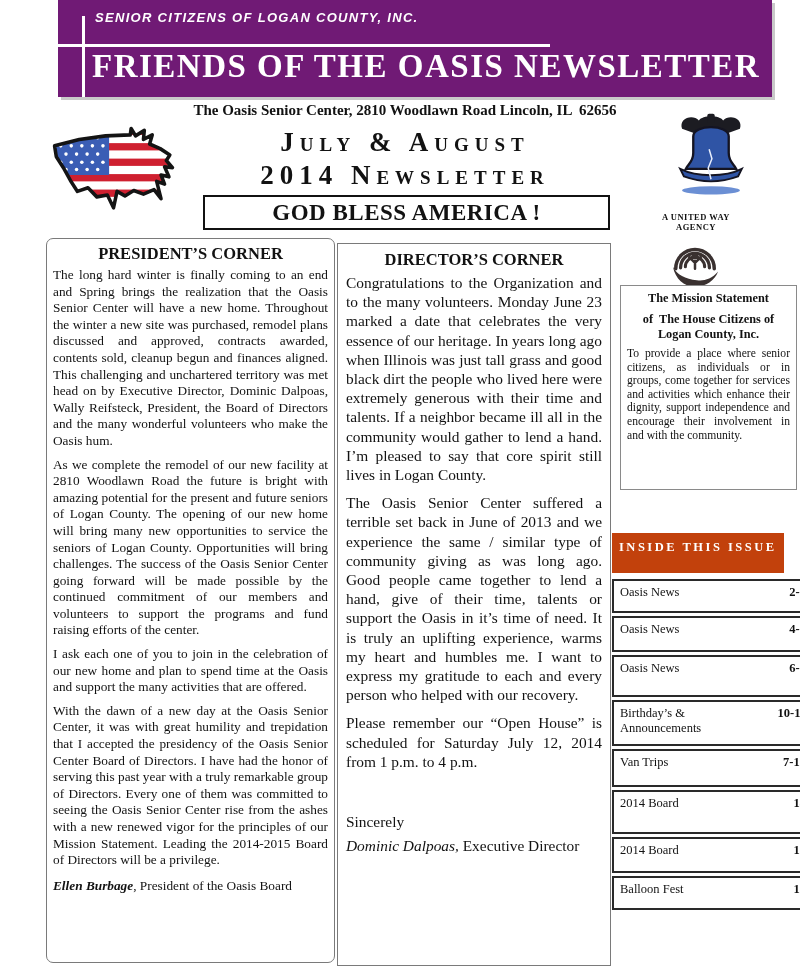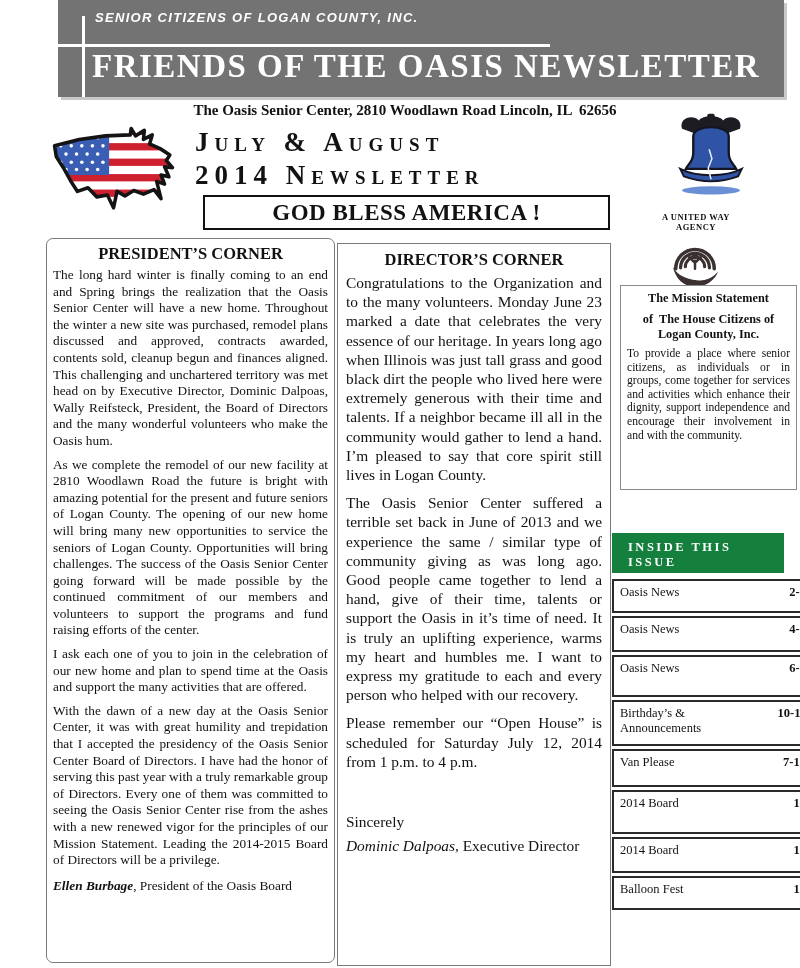--- a/index.html
+++ b/index.html
@@ -1,33 +1,33 @@
 <!DOCTYPE html>
 <html><head>
 <meta charset="utf-8">
 <style>
   html,body{margin:0;padding:0;background:#fff;}
   .page{position:relative;width:800px;height:968px;background:#ffffff;overflow:hidden;
         font-family:"Liberation Serif","DejaVu Serif",serif;color:#121212;}
 
   
-  .header-bar{position:absolute;left:58px;top:0;width:714px;height:97px;background:#737373;
-              box-shadow:3px 3px 0 #c9c9c9;padding-left:12px;}
+  .header-bar{position:absolute;left:58px;top:0;width:714px;height:97px;background:#701a75;
+              box-shadow:3px 3px 0 #c9c9c9;}
   .org-name{position:absolute;left:37px;top:10px;color:#fff;
             font-family:"Liberation Sans","DejaVu Sans",sans-serif;
             font-style:italic;font-weight:bold;font-size:13px;letter-spacing:1.3px;white-space:pre;}
   .nl-title{position:absolute;left:34px;top:48px;color:#fff;font-weight:bold;
             font-size:33px;letter-spacing:1.5px;white-space:nowrap;}
   .hline{position:absolute;left:58px;top:44px;width:492px;height:3px;background:#fff;z-index:3;}
   .vline{position:absolute;left:82px;top:16px;width:3px;height:81px;background:#fff;z-index:3;}
 
   .address{position:absolute;left:0;top:102px;width:810px;text-align:center;
            font-weight:bold;font-size:15px;white-space:pre;}
 
-  .issue-title{position:absolute;left:195px;top:126px;width:420px;text-align:left;
+  .issue-title{position:absolute;left:195px;top:126px;width:420px;text-align:center;
                font-weight:bold;font-variant:small-caps;font-size:27px;letter-spacing:6px;line-height:33px;}
   .god-bless{position:absolute;left:203px;top:195px;width:403px;height:31px;border:2px solid #111;
              text-align:center;font-weight:bold;font-size:23px;line-height:31px;letter-spacing:.5px;background:#fff;}
 
   .flag-wrap{position:absolute;left:44px;top:124px;width:132px;height:102px;}
   .bell-wrap{position:absolute;left:664px;top:112px;width:94px;height:84px;}
   .uw-text{position:absolute;left:650px;top:213px;width:92px;text-align:center;
            font-weight:bold;font-size:8.5px;line-height:9.5px;letter-spacing:.5px;}
   .uw-logo-wrap{position:absolute;left:669px;top:233px;width:52px;height:56px;}
 
@@ -44,23 +44,23 @@
   .closing{margin-top:42px;font-size:15.4px;}
   .dir-sig{font-size:15.4px;margin-top:6px;}
   .it{font-style:italic;}
 
   
   .mission-box{left:620px;top:285px;width:177px;height:205px;border:1px solid #8a8a8a;padding:5px 6px;}
   .mission-t{font-weight:bold;font-size:12.3px;text-align:center;line-height:15px;white-space:pre;}
   .mission-t1{margin-bottom:6px;}
   .mission-body{font-size:11.6px;line-height:13.6px;text-align:justify;margin-top:5px;}
 
-  .inside-header{position:absolute;left:612px;top:533px;width:172px;height:40px;background:#15803d;
+  .inside-header{position:absolute;left:612px;top:533px;width:172px;height:40px;background:#c2410c;
                  color:#fff;font-weight:bold;font-size:12.5px;letter-spacing:2.5px;
-                 padding:7px 0 0 16px;box-sizing:border-box;}
+                 padding:7px 0 0 7px;box-sizing:border-box;}
   .toc{position:absolute;left:612px;top:579px;width:202px;}
   .toc-row{border:2px solid #2a2a2a;margin-bottom:3px;padding:4px 6px;display:flex;
            justify-content:space-between;align-items:flex-start;font-size:12.5px;line-height:15px;
            background:#fff;box-sizing:content-box;}
   .toc-label{max-width:112px;}
   .toc-pages{font-weight:bold;white-space:nowrap;}
   .toc-row:nth-child(1){min-height:22px}
   .toc-row:nth-child(2){min-height:24px}
   .toc-row:nth-child(3){min-height:30px}
   .toc-row:nth-child(4){min-height:34px}
@@ -209,21 +209,21 @@
     </div>
     <div class="toc-row">
       <span class="toc-label">Oasis News</span>
       <span class="toc-pages">6-7</span>
     </div>
     <div class="toc-row">
       <span class="toc-label">Birthday’s &amp; Announcements</span>
       <span class="toc-pages">10-11</span>
     </div>
     <div class="toc-row">
-      <span class="toc-label">Van Please</span>
+      <span class="toc-label">Van Trips</span>
       <span class="toc-pages">7-13</span>
     </div>
     <div class="toc-row">
       <span class="toc-label">2014 Board</span>
       <span class="toc-pages">14</span>
     </div>
     <div class="toc-row">
       <span class="toc-label">2014 Board</span>
       <span class="toc-pages">15</span>
     </div>

